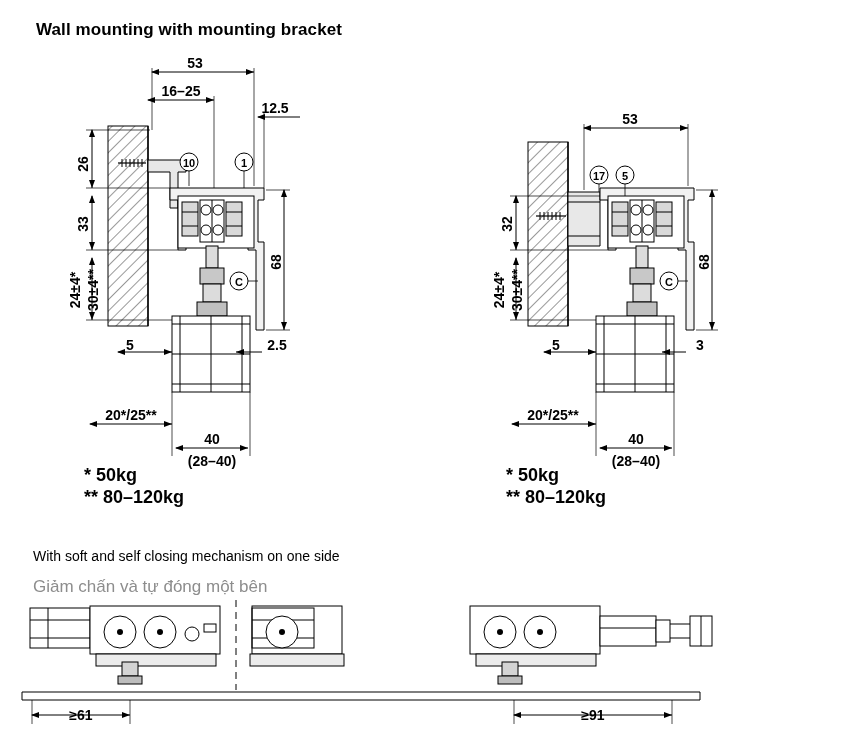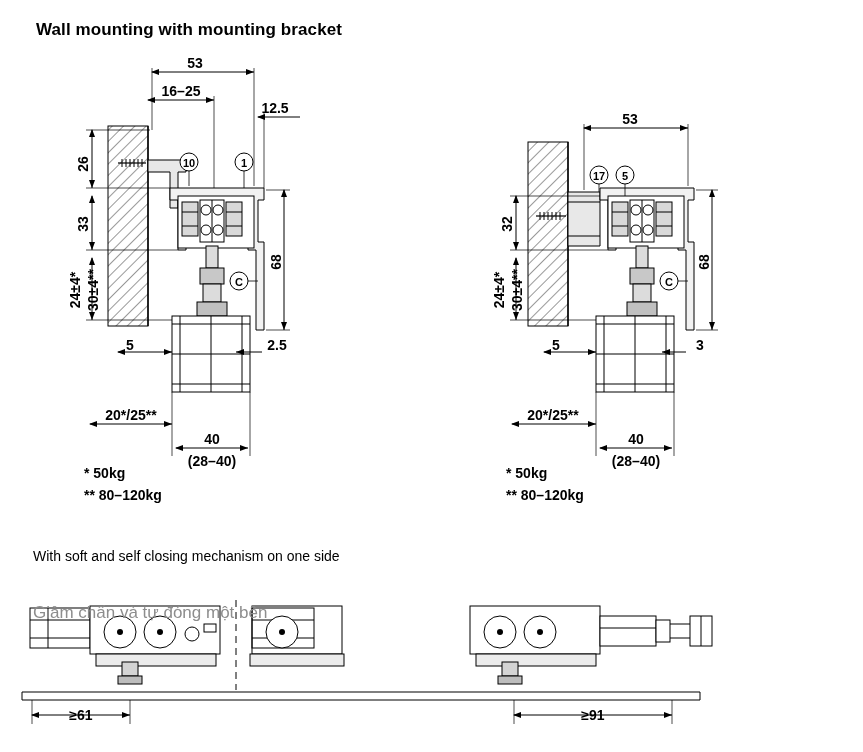--- a/index.html
+++ b/index.html
@@ -21,36 +21,36 @@
     font-weight:bold;
     letter-spacing:.1px;
     white-space:nowrap;
   }
   #title-left{left:36px;top:20px;}
 
   .svg-layer{position:absolute;left:0;top:0;}
 
   .footnote{
     position:absolute;
-    font-size:14px;
+    font-size:18px;
     font-weight:bold;
     white-space:nowrap;
   }
   #fn-left-1{left:84px;top:465px;}
   #fn-left-2{left:84px;top:487px;}
   #fn-right-1{left:506px;top:465px;}
   #fn-right-2{left:506px;top:487px;}
 
   #bottom-heading{
     position:absolute;left:33px;top:548px;
     font-size:14px;color:#000;white-space:nowrap;
   }
   #bottom-subheading{
     position:absolute;left:33px;top:577px;
-    font-size:17px;color:#8d8d8d;white-space:nowrap;margin-top:26px;
+    font-size:17px;color:#8d8d8d;white-space:nowrap;
   }
 </style>
 </head>
 <body>
 
 <div class="panel" id="panel-left">
   <div class="panel-title" id="title-left">Wall mounting with mounting bracket</div>
 </div>
 
 <div class="panel" id="panel-right">

